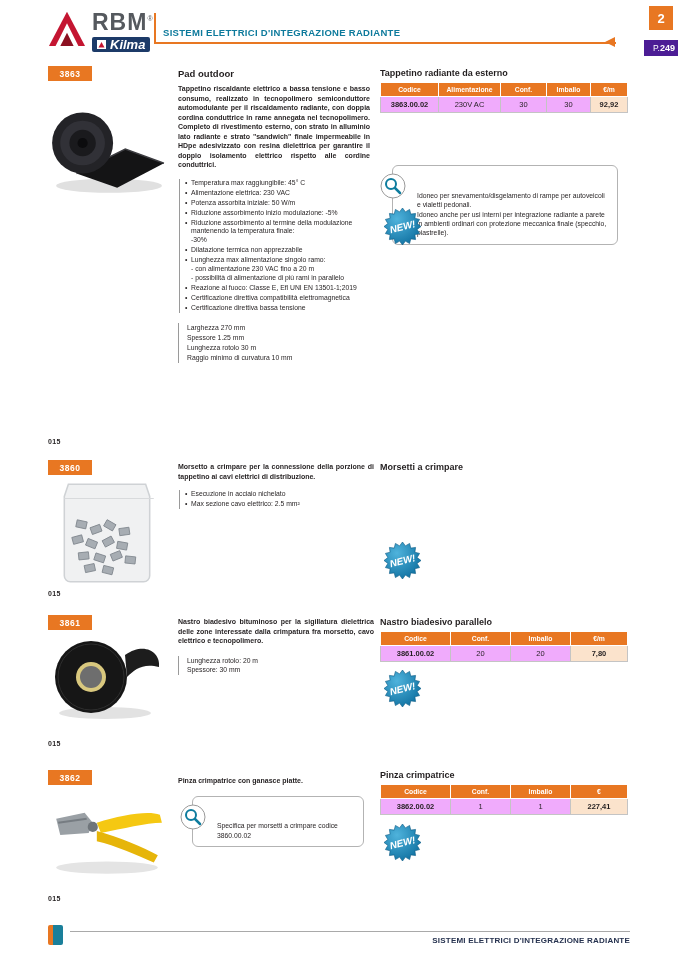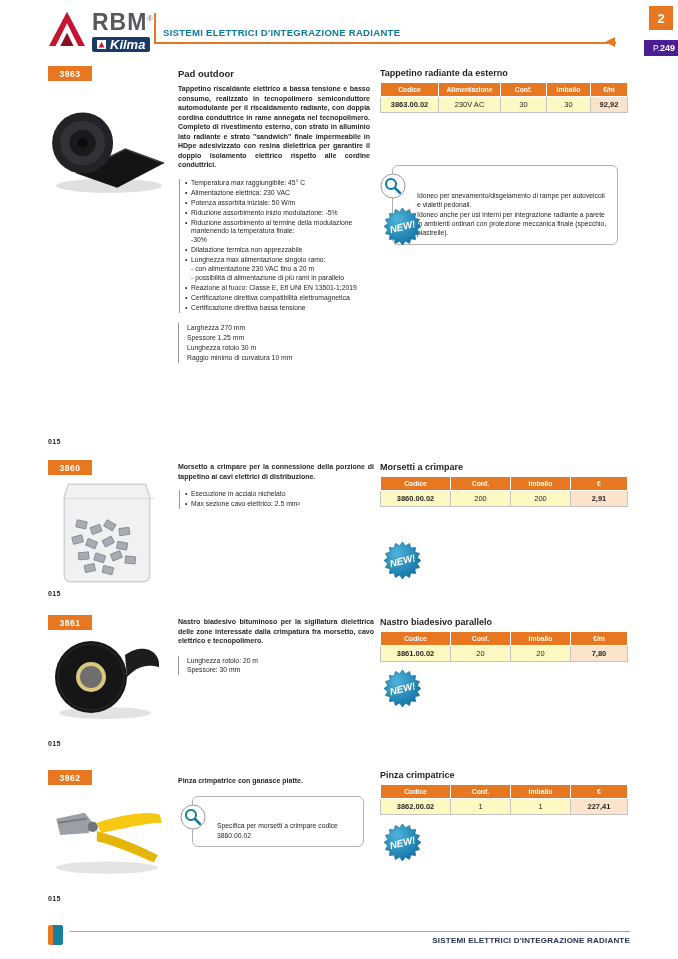--- a/index.html
+++ b/index.html
@@ -34,21 +34,21 @@
   .prod-title { font-size:9.5px; font-weight:bold; margin-bottom:5px; }
   .desc { font-size:7px; font-weight:bold; line-height:1.36; text-align:justify; }
   .bullets { list-style:none; border-left:1px solid #9a9a9a; padding-left:5px; margin-left:1px; margin-top:9px; }
   .bullets li { font-size:6.8px; line-height:1.32; padding-left:6px; position:relative; white-space:pre-line; margin-bottom:1px; }
   .bullets li::before { content:"\2022"; position:absolute; left:0; top:0; }
   .specs { border-left:1px solid #9a9a9a; padding-left:8px; margin-top:10px; }
   .specs div { font-size:6.8px; line-height:1.45; }
   .tbl-title { font-size:9px; font-weight:bold; margin-bottom:4px; }
   table { border-collapse:collapse; width:100%; table-layout:fixed; }
   th { background:#e87722; color:#fff; font-size:6.8px; font-weight:bold; text-align:center; padding:3px 1px; border:1px solid #fff; }
-  td { font-size:7.5px; text-align:center; padding:3px 1px; border:1px solid #c4c4c4; background:#fef9c3; }
+  td { font-size:7.5px; text-align:center; padding:3px 1px; border:1px solid #c4c4c4; background:#f0abfc; }
   td.code { font-weight:bold; }
   td.price { font-weight:bold; background:#fbe3cc; }
   .callout { position:relative; border:1px solid #b3b3b3; border-radius:6px; background:#fff;
              padding:6px 8px 6px 24px; font-size:6.8px; line-height:1.38; white-space:pre-line; }
   .mag { position:absolute; left:-13px; top:7px; width:26px; height:26px; }
   .newbadge { width:37px; height:37px; }
   .footnote { font-size:7px; font-weight:bold; letter-spacing:.3px; }
 
   
   .footer-rule { height:1px; background:#a9a9a9; }
@@ -209,44 +209,20 @@
     <div class="mid" style="left:178px; top:4px; width:196px;">
       <p class="desc">Morsetto a crimpare per la connessione della porzione di tappetino ai cavi elettrici di distribuzione.</p>
       <ul class="bullets">
         <li>Esecuzione in acciaio nichelato</li>
         <li>Max sezione cavo elettrico: 2.5 mm²</li>
       </ul>
     </div>
 
     <div class="right" style="left:380px; top:4px; width:248px;">
       <div class="tbl-title">Morsetti a crimpare</div>
-      <table>
-        <colgroup>
-            <col style="width:70px">
-            <col style="width:60px">
-            <col style="width:60px">
-            <col>
-          </colgroup>
-        <thead>
-            <tr>
-          <th>Codice</th>
-          <th>Conf.</th>
-          <th>Imballo</th>
-          <th>€</th>
-        </tr>
-          </thead>
-        <tbody>
-            <tr>
-          <td class="code">3860.00.02</td>
-          <td>200</td>
-          <td>200</td>
-          <td class="price">2,91</td>
-        </tr>
-          </tbody>
-      </table>
       <svg class="newbadge abs" style="left:4px; top:80px;" viewBox="0 0 36 36">
         <polygon fill="url(#nbgrad)" stroke="#0a5a84" stroke-width="0.6" points="36,18 32.22,20.83 34.63,24.89 30.05,26.06 30.73,30.73 26.06,30.05 24.89,34.63 20.83,32.22 18,36 15.17,32.22 11.11,34.63 9.94,30.05 5.27,30.73 5.95,26.06 1.37,24.89 3.78,20.83 0,18 3.78,15.17 1.37,11.11 5.95,9.94 5.27,5.27 9.94,5.95 11.11,1.37 15.17,3.78 18,0 20.83,3.78 24.89,1.37 26.06,5.95 30.73,5.27 30.05,9.94 34.63,11.11 32.22,15.17"></polygon>
         <text x="18" y="21.5" text-anchor="middle" font-size="9.5" font-weight="bold" font-style="italic" fill="#fff" transform="rotate(-14 18 18)">NEW!</text>
       </svg>
     </div>
     <div class="abs footnote" style="left:48px; top:132px;">015</div>
   </div>
 
   <div class="section" style="top:613px; height:155px;">
     <div class="abs code-badge" style="left:48px; top:2px;">3861</div>

